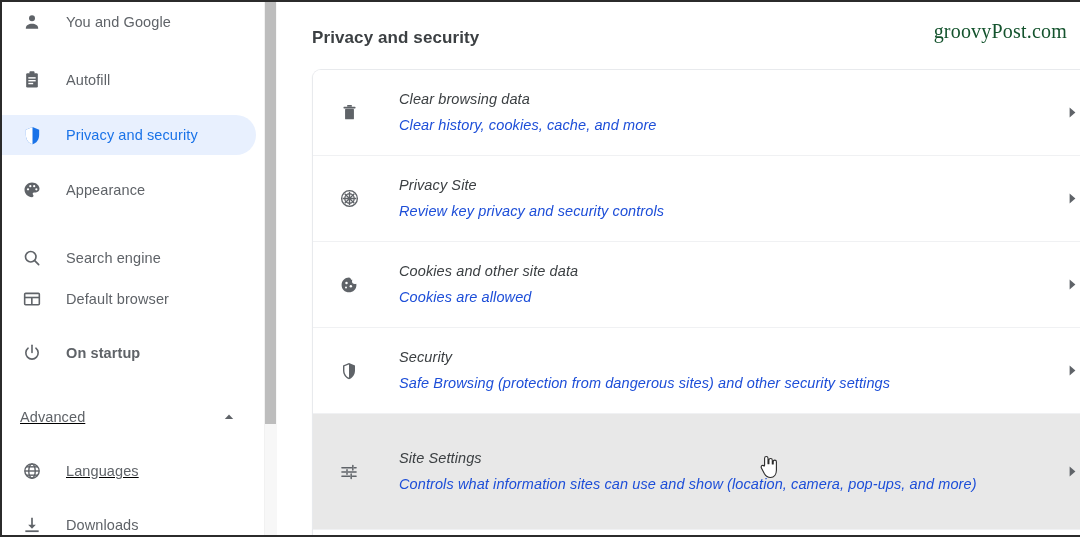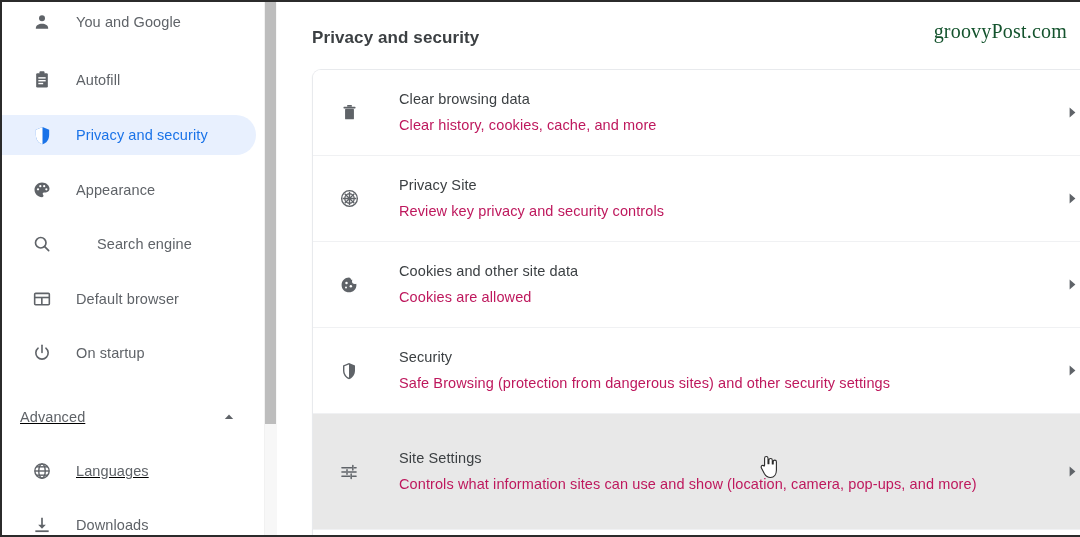--- a/index.html
+++ b/index.html
@@ -31,21 +31,20 @@
   .nav-item {
     position: absolute;
     left: 0;
     width: 254px;
     height: 40px;
     display: flex;
     align-items: center;
     border-top-right-radius: 20px;
     border-bottom-right-radius: 20px;
     cursor: pointer;
-    padding-left: 10px;
   }
   .nav-item .nav-icon {
     width: 24px; height: 24px;
     margin-left: 18px;
     display: flex; align-items: center; justify-content: center;
     flex: none;
   }
   .nav-item .nav-label {
     margin-left: 22px;
     font-size: 14.5px;
@@ -149,30 +148,31 @@
   .row .row-icon {
     width: 24px; height: 24px;
     margin-left: 24px;
     flex: none;
     display: flex; align-items: center; justify-content: center;
   }
   .row .row-text {
     margin-left: 38px;
     flex: 1 1 auto;
     padding-right: 20px;
+    font-style: italic;
   }
   .row .row-title {
     font-size: 14.5px;
     color: #3c4043;
     letter-spacing: .1px;
     line-height: 22px;
   }
   .row .row-sub {
     font-size: 14.5px;
-    color: #be185d;
+    color: #1d4ed8;
     letter-spacing: .1px;
     line-height: 26px;
     margin-top: 2px;
   }
   .row .row-arrow {
     width: 20px; height: 20px;
     flex: none;
     display: flex; align-items: center; justify-content: center;
     margin-left: auto;
   }
@@ -234,42 +234,42 @@
           <path d="M12 3C7 3 3 6.9 3 11.8c0 4.9 4 8.8 9 8.8 1 0 1.8-.8 1.8-1.7 0-.5-.2-.9-.5-1.2-.3-.3-.5-.7-.5-1.1 0-1 .8-1.7 1.8-1.7h2c2.4 0 4.4-2 4.4-4.4C21 6.6 17 3 12 3z" fill="#5f6368"></path>
           <circle cx="7.2" cy="11.2" r="1.35" fill="#ffffff"></circle>
           <circle cx="10" cy="7.4" r="1.35" fill="#ffffff"></circle>
           <circle cx="14.6" cy="7.4" r="1.35" fill="#ffffff"></circle>
           <circle cx="17.2" cy="11.2" r="1.35" fill="#ffffff"></circle>
         </svg>
       </span>
       <span class="nav-label">Appearance</span>
     </div>
 
-    <div class="nav-item" style="top:222px;gap:21px;">
+    <div class="nav-item" style="top:236px;">
       <span class="nav-icon">
         <svg width="20" height="20" viewBox="0 0 24 24" fill="none" stroke="#5f6368" stroke-width="2" stroke-linecap="round">
           <circle cx="10.5" cy="10.5" r="6.3"></circle>
           <line x1="15.2" y1="15.2" x2="20" y2="20"></line>
         </svg>
       </span>
       <span class="nav-label">Search engine</span>
     </div>
 
     <div class="nav-item" style="top:277px;">
       <span class="nav-icon">
         <svg width="20" height="20" viewBox="0 0 24 24" fill="none" stroke="#5f6368" stroke-width="1.9">
           <rect x="3.2" y="5.2" width="17.6" height="13.6" rx="1.2"></rect>
           <line x1="3.2" y1="10.2" x2="20.8" y2="10.2"></line>
           <line x1="11.8" y1="10.2" x2="11.8" y2="18.8"></line>
         </svg>
       </span>
       <span class="nav-label">Default browser</span>
     </div>
 
-    <div class="nav-item" style="top:331px;">
+    <div class="nav-item" style="top:331px;font-weight:bold;">
       <span class="nav-icon">
         <svg width="20" height="20" viewBox="0 0 24 24" fill="none" stroke="#5f6368" stroke-width="1.9" stroke-linecap="round">
           <path d="M7.3 6.2a7.4 7.4 0 1 0 9.4 0"></path>
           <line x1="12" y1="2.8" x2="12" y2="11.4"></line>
         </svg>
       </span>
       <span class="nav-label">On startup</span>
     </div>
 
     <div class="section-header" style="top:395px;">

